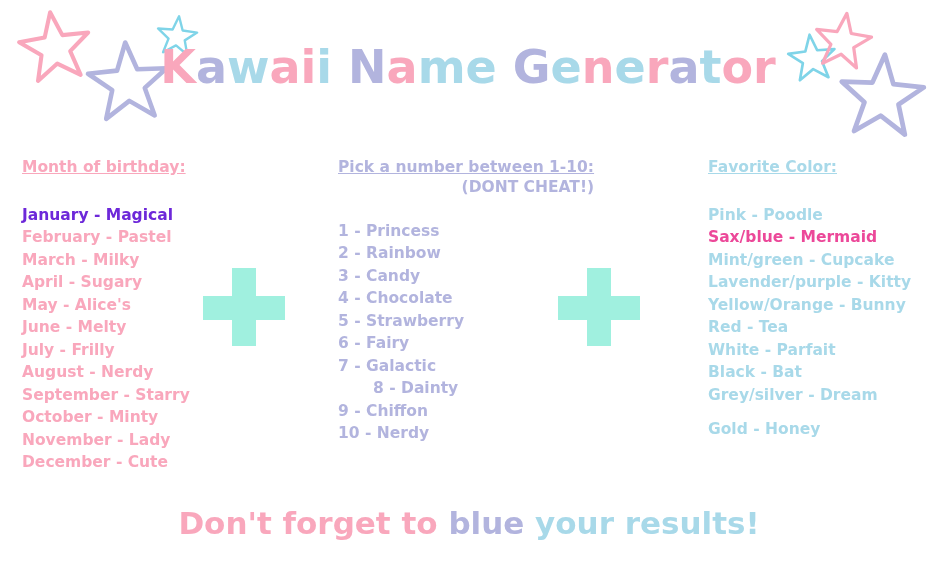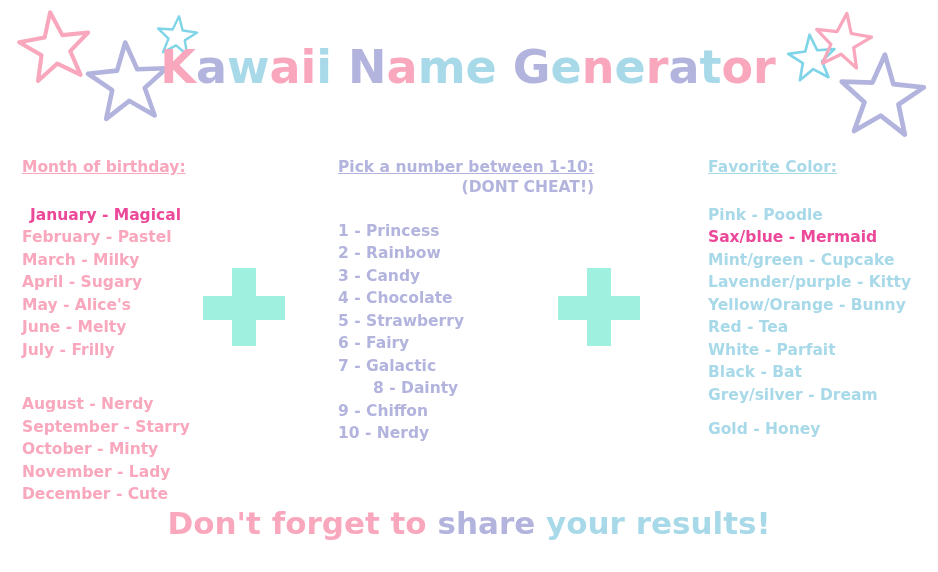--- a/index.html
+++ b/index.html
@@ -152,28 +152,28 @@
           <path d="M46.00,4.60L56.54,33.33L87.12,34.48L63.06,53.38L71.42,82.82L46.00,65.78L20.58,82.82L28.94,53.38L4.88,34.48L35.46,33.33Z" fill="none" stroke="#B2B4DE" stroke-width="4.78" stroke-linejoin="round"></path>
         </svg>
       </div>
     </div>
 
   <div id="title"><span style="color: rgb(249, 167, 188);">K</span><span style="color: rgb(178, 180, 222);">a</span><span style="color: rgb(168, 217, 233);">w</span><span style="color: rgb(249, 167, 188);">a</span><span style="color: rgb(249, 167, 188);">i</span><span style="color: rgb(168, 217, 233);">i</span><span style="color: rgb(255, 255, 255);">&nbsp;</span><span style="color: rgb(178, 180, 222);">N</span><span style="color: rgb(249, 167, 188);">a</span><span style="color: rgb(168, 217, 233);">m</span><span style="color: rgb(168, 217, 233);">e</span><span style="color: rgb(255, 255, 255);">&nbsp;</span><span style="color: rgb(178, 180, 222);">G</span><span style="color: rgb(168, 217, 233);">e</span><span style="color: rgb(249, 167, 188);">n</span><span style="color: rgb(168, 217, 233);">e</span><span style="color: rgb(249, 167, 188);">r</span><span style="color: rgb(178, 180, 222);">a</span><span style="color: rgb(168, 217, 233);">t</span><span style="color: rgb(249, 167, 188);">o</span><span style="color: rgb(249, 167, 188);">r</span></div>
 
   <div class="column" id="col-month">
     <div class="col-heading" style="color: rgb(249, 167, 188);">Month of birthday:</div>
     <ul class="col-list" id="list-month">
-        <li style="color: #ec4899; margin-left: 8px;">January - Magical</li>
+        <li style="color: #6d28d9;">January - Magical</li>
         <li style="color: rgb(249, 167, 188);">February - Pastel</li>
         <li style="color: rgb(249, 167, 188);">March - Milky</li>
         <li style="color: rgb(249, 167, 188);">April - Sugary</li>
         <li style="color: rgb(249, 167, 188);">May - Alice's</li>
         <li style="color: rgb(249, 167, 188);">June - Melty</li>
         <li style="color: rgb(249, 167, 188);">July - Frilly</li>
-        <li style="color: rgb(249, 167, 188); margin-top: 32px;">August - Nerdy</li>
+        <li style="color: rgb(249, 167, 188);">August - Nerdy</li>
         <li style="color: rgb(249, 167, 188);">September - Starry</li>
         <li style="color: rgb(249, 167, 188);">October - Minty</li>
         <li style="color: rgb(249, 167, 188);">November - Lady</li>
         <li style="color: rgb(249, 167, 188);">December - Cute</li>
       </ul>
   </div>
 
   <div class="plus" id="plus-1">
     <div class="bar-h" style="background: rgb(160, 240, 223);"></div>
     <div class="bar-v" style="background: rgb(160, 240, 223);"></div>
@@ -210,15 +210,15 @@
         <li style="color: rgb(168, 217, 233);">Lavender/purple - Kitty</li>
         <li style="color: rgb(168, 217, 233);">Yellow/Orange - Bunny</li>
         <li style="color: rgb(168, 217, 233);">Red - Tea</li>
         <li style="color: rgb(168, 217, 233);">White - Parfait</li>
         <li style="color: rgb(168, 217, 233);">Black - Bat</li>
         <li style="color: rgb(168, 217, 233);">Grey/silver - Dream</li>
         <li style="color: rgb(168, 217, 233); margin-top: 12px;">Gold - Honey</li>
       </ul>
   </div>
 
-  <div id="footer"><span style="color: rgb(249, 167, 188);">Don't forget to </span><span style="color: rgb(178, 180, 222);">share </span><span style="color: rgb(168, 217, 233);">your results!</span></div>
+  <div id="footer"><span style="color: rgb(249, 167, 188);">Don't forget to </span><span style="color: rgb(178, 180, 222);">blue </span><span style="color: rgb(168, 217, 233);">your results!</span></div>
 
 </div>
 
 </body></html>

